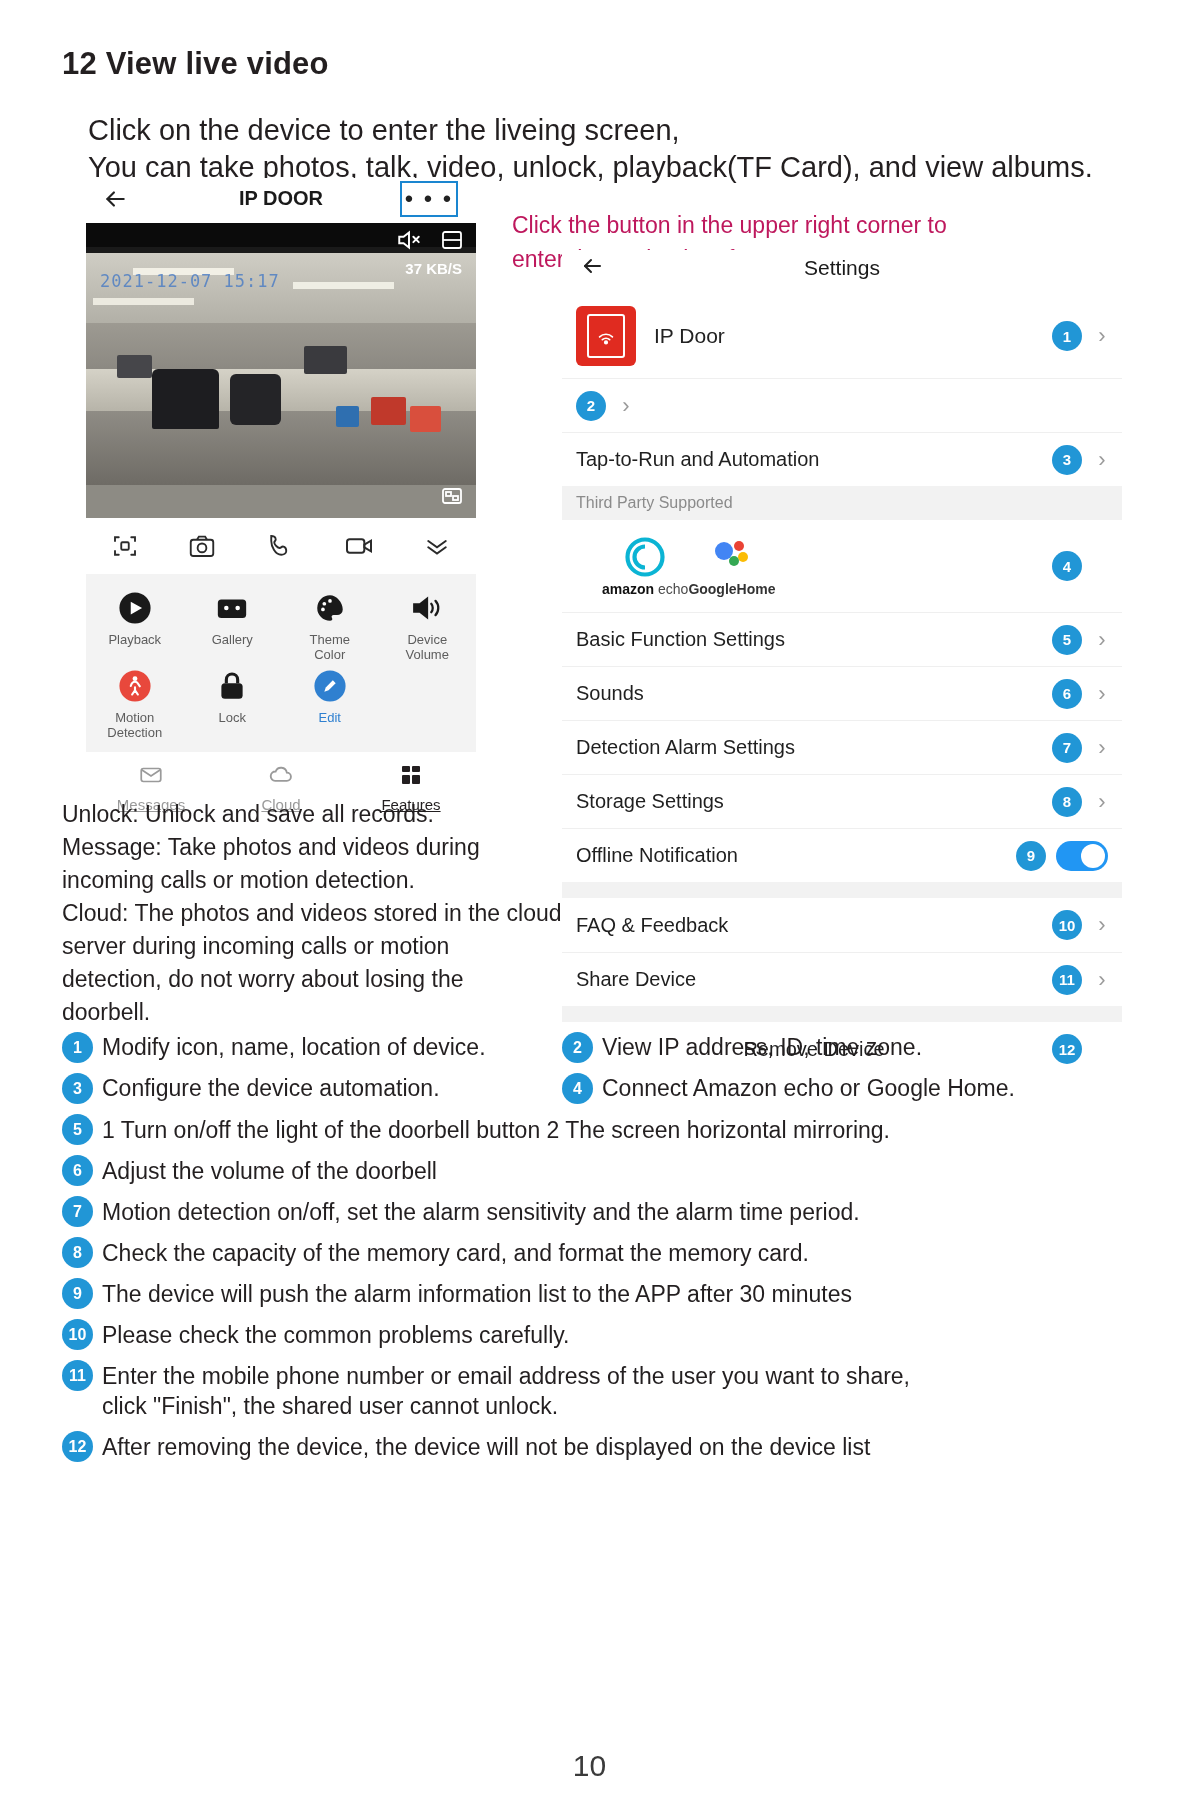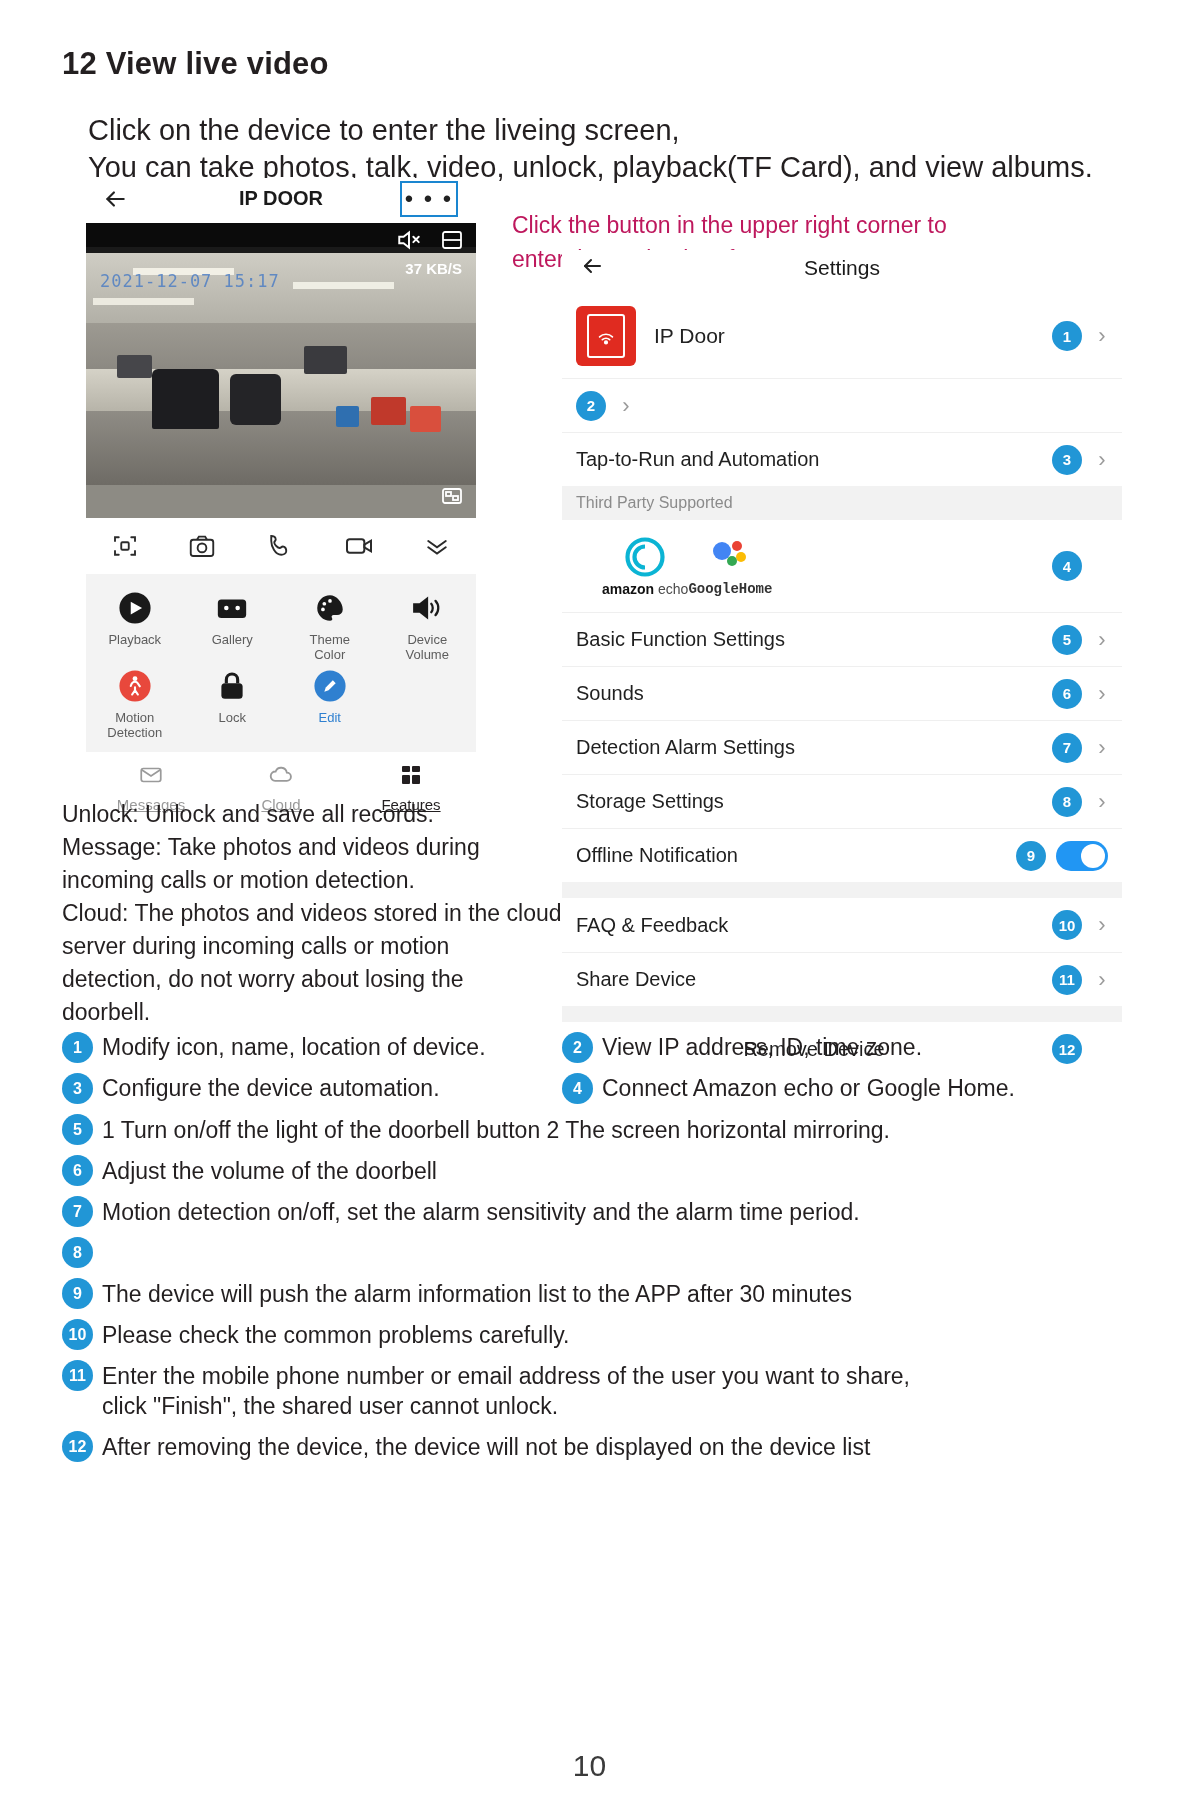--- a/index.html
+++ b/index.html
@@ -193,21 +193,21 @@
     background:#f2f2f2; color:#8b8b8b; font-size: 16px;
     padding: 8px 0 8px 14px;
   }
   .tp-row { display:flex; align-items:center; height: 92px; padding-left: 14px; }
   .tp-brands { flex:1; display:flex; padding-left: 26px; align-items:center;}
   .brand { text-align:center; }
   .brand .bi { height: 44px; display:flex; align-items:center; justify-content:center; }
   .brand .bt { font-size: 14px; margin-top: 2px; }
   .amz-t { font-weight:bold; color:#111; }
   .amz-t span { font-weight:normal; color:#4a4a4a; }
-  .gh-t { color:#4a4a4a;font-family:Liberation Mono, monospace; }
+  .gh-t { color:#4a4a4a; }
   .gh-t b { color:#333; font-weight:bold; }
 
   .toggle {
     width: 52px; height: 30px; border-radius: 15px; background:#2196f3;
     position:relative; flex:none; margin-left: 10px;
   }
   .toggle:after {
     content:""; position:absolute; right:3px; top:3px;
     width:24px; height:24px; border-radius:50%; background:#fff;
   }
@@ -608,20 +608,21 @@
     <div class="lrow l-ind">
       <span class="lnum">6</span>
       <span class="ltext">Adjust the volume of the doorbell</span>
     </div>
     <div class="lrow l-ind">
       <span class="lnum">7</span>
       <span class="ltext">Motion detection on/off, set the alarm sensitivity and the alarm time period.</span>
     </div>
     <div class="lrow l-ind">
       <span class="lnum">8</span>
+      <span class="ltext">Check the capacity of the memory card, and format the memory card.</span>
     </div>
     <div class="lrow l-ind">
       <span class="lnum">9</span>
       <span class="ltext">The device will push the alarm information list to the APP after 30 minutes</span>
     </div>
     <div class="lrow l-ind">
       <span class="lnum">10</span>
       <span class="ltext">Please check the common problems carefully.</span>
     </div>
     <div class="lrow l-ind">

